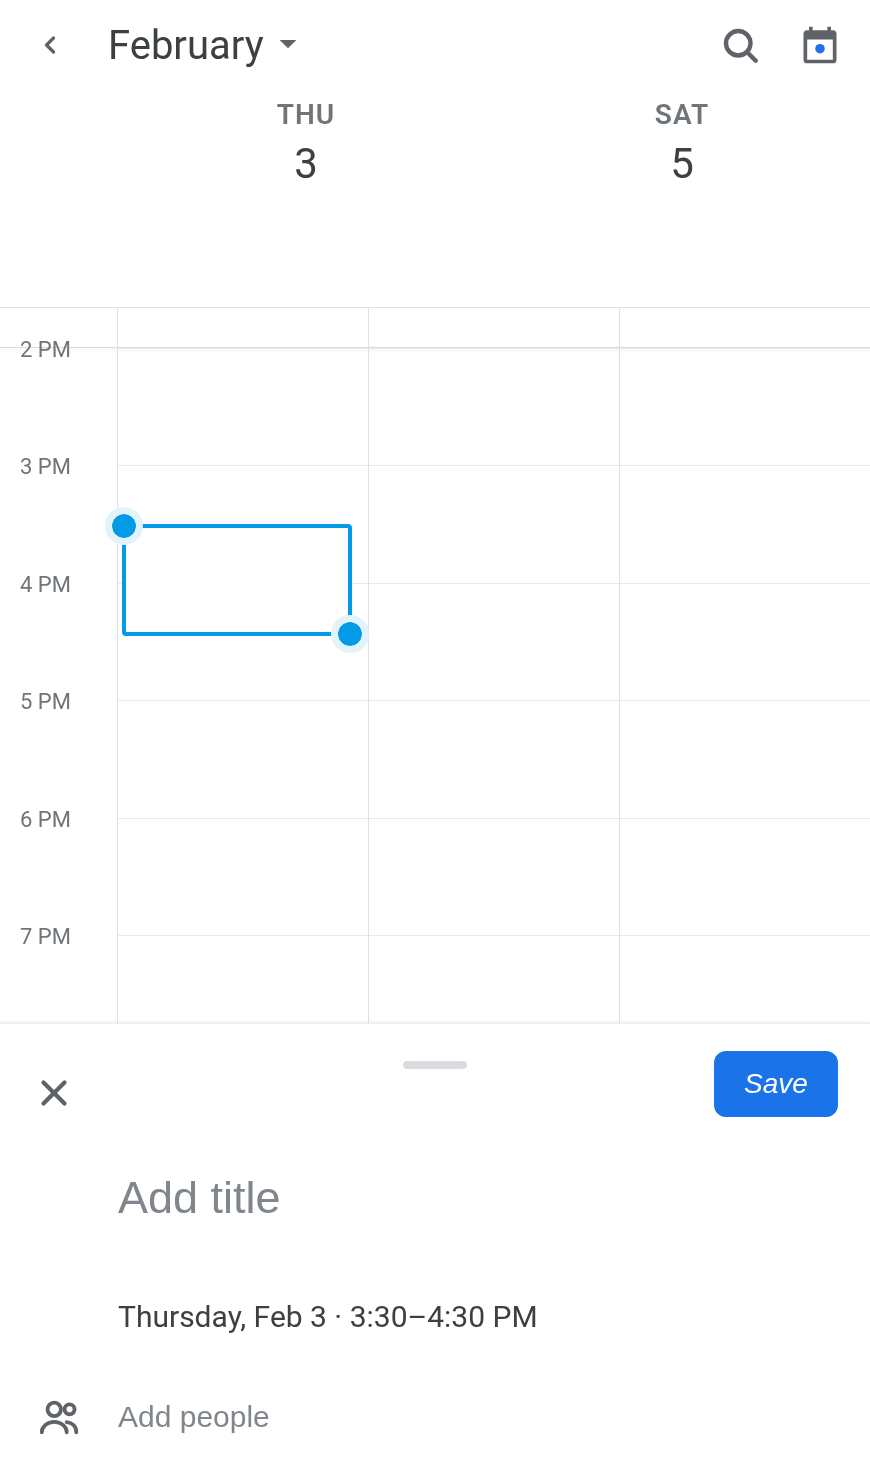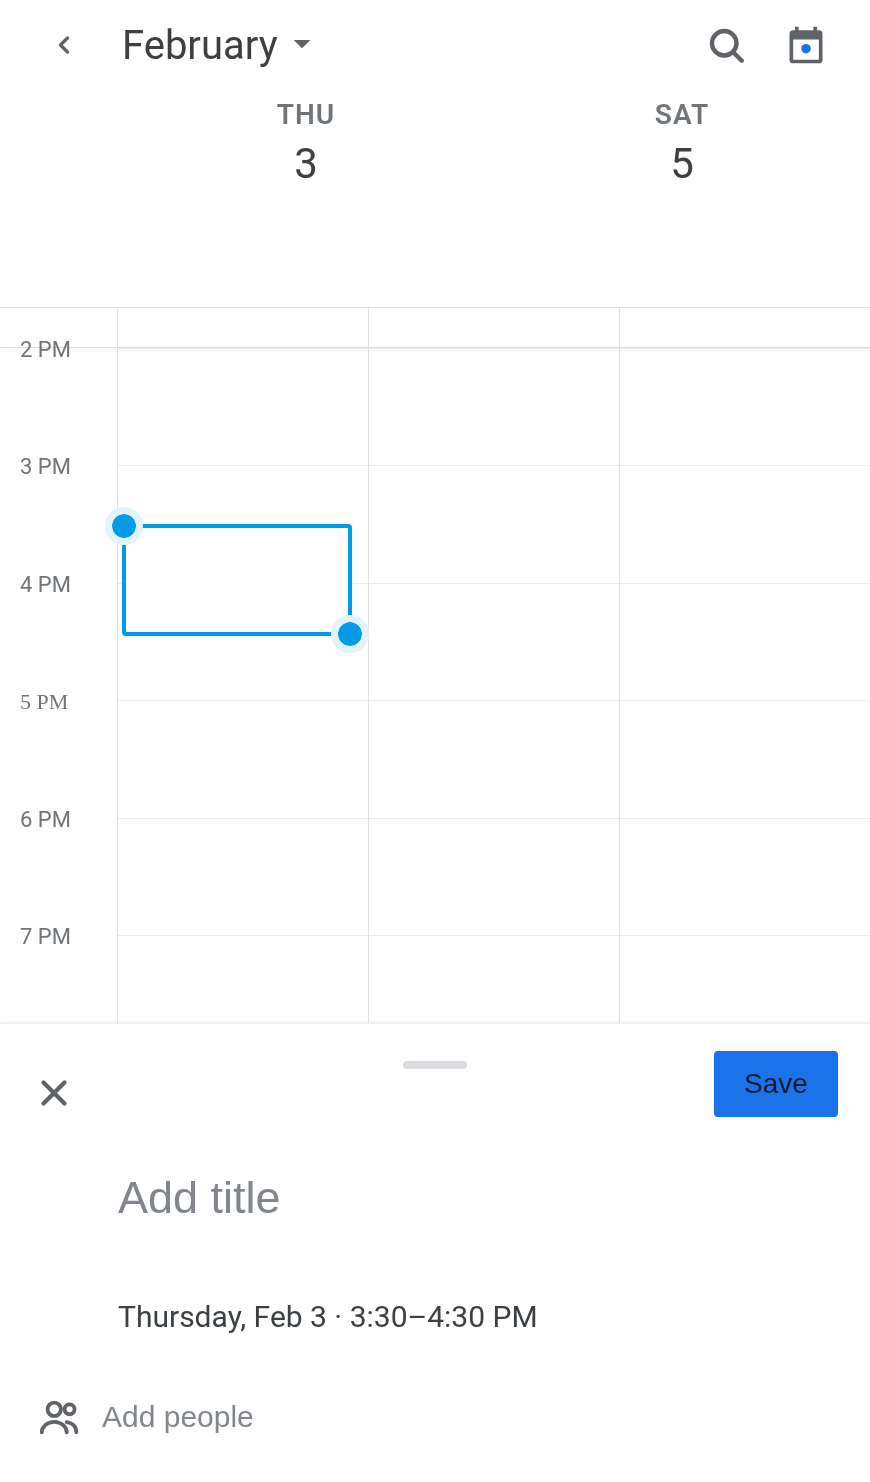--- a/index.html
+++ b/index.html
@@ -1,19 +1,19 @@
 <!DOCTYPE html>
 <html><head>
 <meta charset="utf-8">
 <style>
   * { box-sizing: border-box; margin: 0; padding: 0; }
   html, body { width: 870px; height: 1482px; overflow: hidden; font-family: 'Google Sans', Roboto, Arial, sans-serif; background: #fff; color: #202124; }
 
   
-  .appbar { position: absolute; top: 0; left: 0; right: 0; height: 90px; display: flex; align-items: center; padding: 0 24px; }
+  .appbar { position: absolute; top: 0; left: 0; right: 0; height: 90px; display: flex; align-items: center; padding: 0 10px; }
   .back-btn { width: 80px; height: 80px; display: flex; align-items: center; justify-content: center; cursor: pointer; }
   .month-btn { display: flex; align-items: center; font-size: 40px; font-weight: 400; color: #3c4043; margin-left: 18px; cursor: pointer; }
   .month-btn .drop { margin-left: 14px; display:flex; align-items:center; }
   .appbar-spacer { flex: 1; }
   .icon-btn { width: 80px; height: 80px; display: flex; align-items: center; justify-content: center; cursor: pointer; }
 
   
   .days { position: absolute; top: 90px; left: 0; right: 0; height: 120px; display: flex; }
   .day-gutter { width: 118px; }
   .day-col { flex: 1; text-align: center; }
@@ -31,27 +31,27 @@
   
   .event { position: absolute; border: 4px solid #039be5; border-radius: 4px; background: #fff; cursor: pointer; }
   .handle { position: absolute; width: 24px; height: 24px; background: #039be5; border-radius: 50%; outline: 7px solid #e1f3fb; }
   .handle.tl { top: -14px; left: -14px; }
   .handle.br { bottom: -14px; right: -14px; }
 
   
   .sheet { position: absolute; left: 0; right: 0; bottom: 0; top: 1023px; background: #fff; box-shadow: 0 -1px 3px rgba(0,0,0,0.08); border-top: 1px solid #eee; }
   .drag-bar { position: absolute; top: 37px; left: 50%; transform: translateX(-50%); width: 64px; height: 8px; border-radius: 4px; background: #dadce0; }
   .close-btn { position: absolute; top: 45px; left: 30px; width: 48px; height: 48px; cursor: pointer; display:flex; align-items:center; justify-content:center; }
-  .save-btn { position: absolute; top: 27px; right: 32px; width: 124px; height: 66px; border-radius: 4px; background: #1a73e8; color: #0f172a; font-size: 28px; font-weight: 500; border: none; cursor: pointer; display:flex; align-items:center; justify-content:center; }
+  .save-btn { position: absolute; top: 27px; right: 32px; width: 124px; height: 66px; border-radius: 12px; background: #1a73e8; color: #ffffff; font-size: 28px; font-weight: 500; border: none; cursor: pointer; display:flex; align-items:center; justify-content:center;font-style:italic; }
   .title-input { position: absolute; top: 148px; left: 118px; right: 30px; border: none; outline: none; font-size: 45px; color: #3c4043; }
   .title-input::placeholder { color: #80868b; }
   .event-time { position: absolute; top: 275px; left: 118px; font-size: 30px; color: #3c4043; }
   .people-row { position: absolute; top: 370px; left: 34px; right: 30px; display: flex; align-items: center; }
   .people-icon { width: 52px; display:flex; justify-content:center; }
-  .people-input { flex:1; margin-left: 16px; border:none; outline:none; font-size: 30px; color: #14532d; }
+  .people-input { flex:1; margin-left: 32px; border:none; outline:none; font-size: 30px; color: #14532d; }
   .people-input::placeholder { color: #80868b; }
 </style>
 </head>
 <body>
 
 <div class="appbar">
   <div class="back-btn">
     <svg width="28" height="44" viewBox="0 0 24 24" fill="none" stroke="#5f6368" stroke-width="2.8" stroke-linecap="round" stroke-linejoin="round">
         <polyline points="15 18 9 12 15 6"></polyline>
       </svg>
@@ -90,21 +90,21 @@
     <div class="dnum">5</div>
   </div>
 </div>
 
 <div class="grid-wrap">
   <div class="shadow"></div>
 
   <div class="hour-label" style="top:29px;">2 PM</div>
   <div class="hour-label" style="top:146px;">3 PM</div>
   <div class="hour-label" style="top:264px;">4 PM</div>
-  <div class="hour-label" style="top:381px;font-family:Liberation Serif, serif;">5 PM</div>
+  <div class="hour-label" style="top:381px;">5 PM</div>
   <div class="hour-label" style="top:499px;">6 PM</div>
   <div class="hour-label" style="top:616px;">7 PM</div>
 
   <div class="hline" style="top:40px;"></div>
   <div class="hline" style="top:157px;"></div>
   <div class="hline" style="top:275px;"></div>
   <div class="hline" style="top:392px;"></div>
   <div class="hline" style="top:510px;"></div>
   <div class="hline" style="top:627px;"></div>
 

